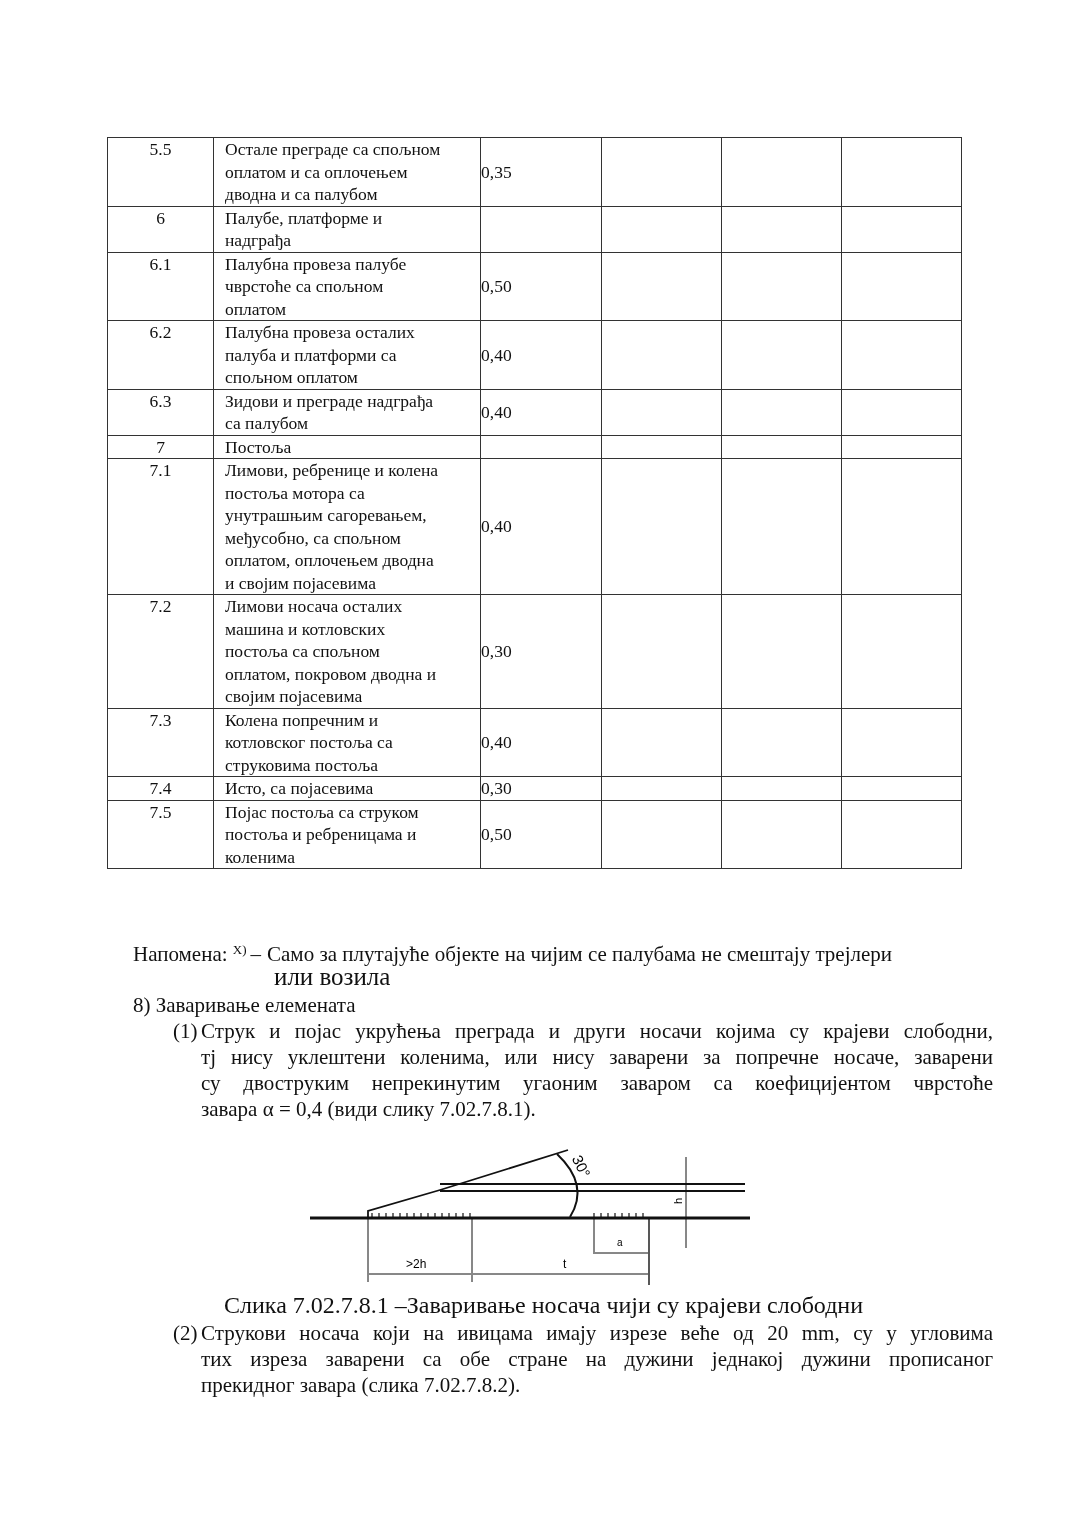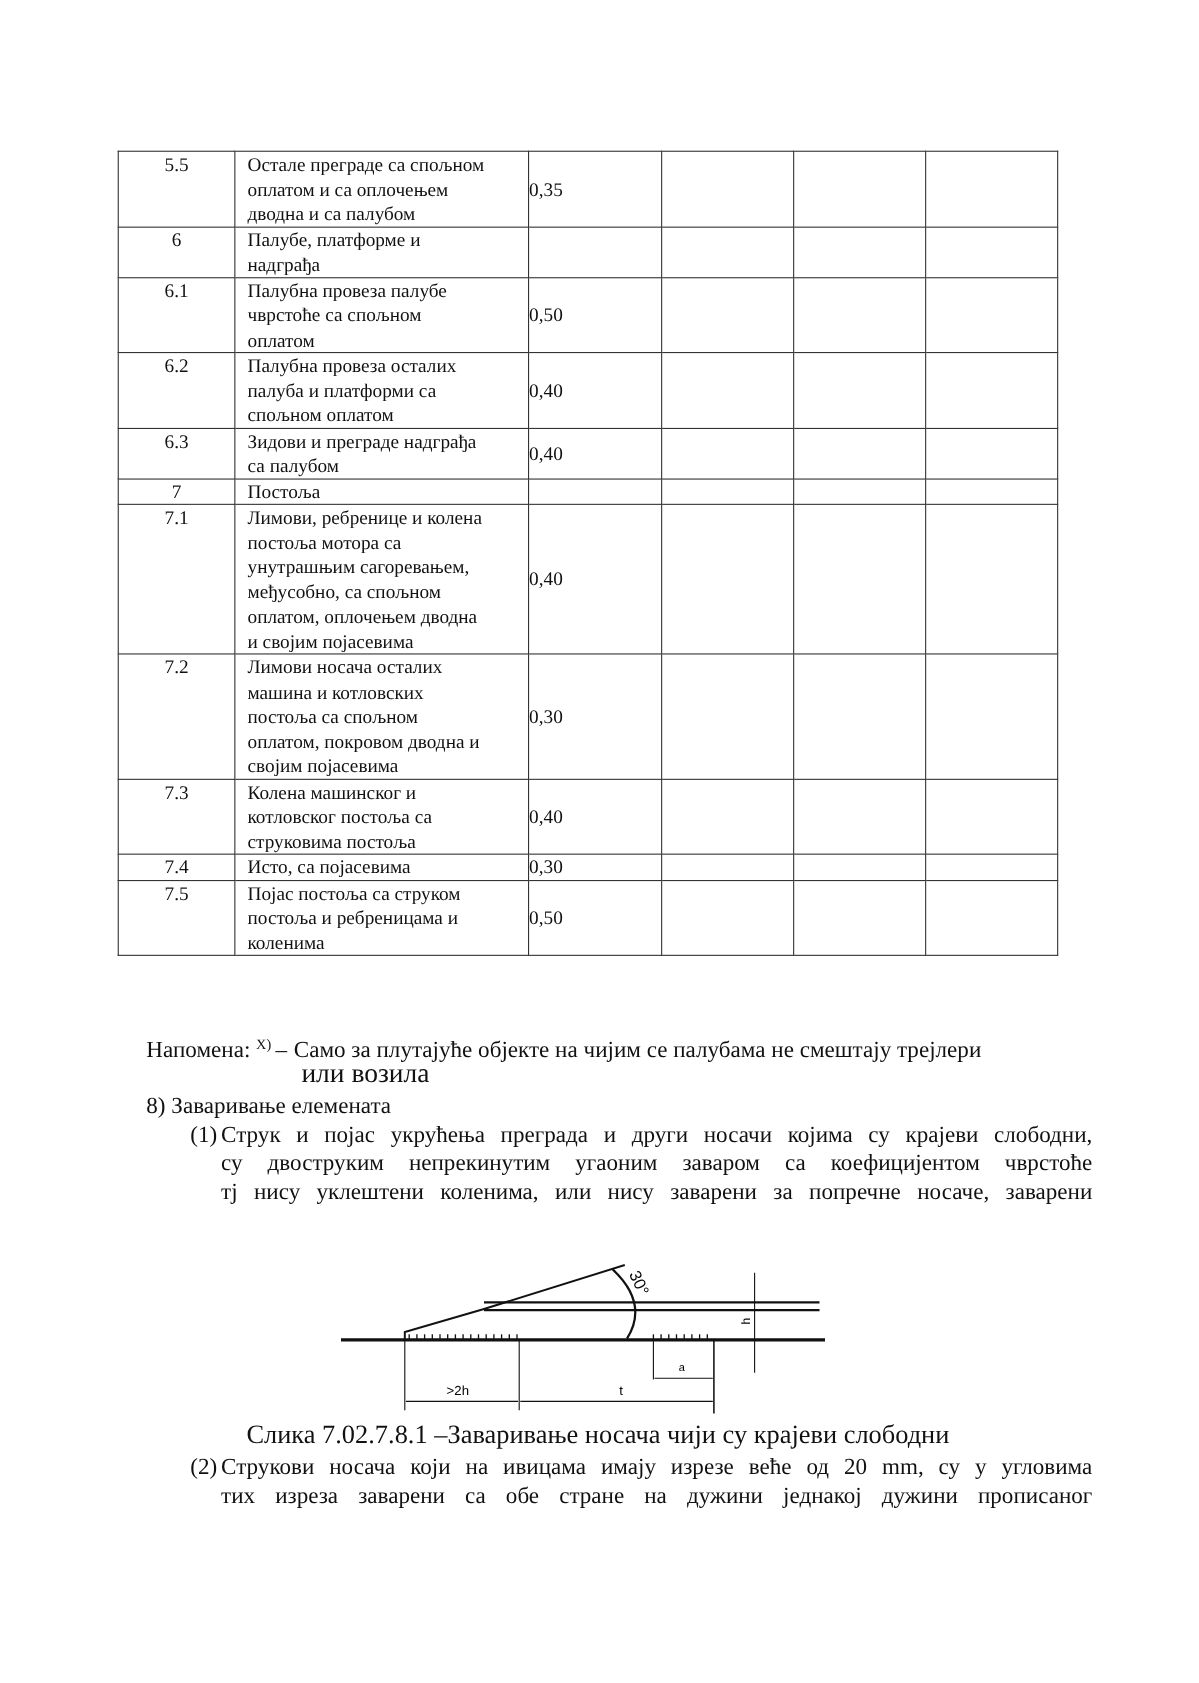--- a/index.html
+++ b/index.html
@@ -148,21 +148,21 @@
           <span class="cell-line">својим појасевима</span>
         </td>
         <td class="c-val">0,30</td>
         <td class="c-e"></td>
         <td class="c-e"></td>
         <td class="c-e"></td>
       </tr>
       <tr>
         <td class="c-num">7.3</td>
         <td class="c-desc">
-          <span class="cell-line">Колена машинског и</span>
+          <span class="cell-line">Колена попречним и</span>
           <span class="cell-line">котловског постоља са</span>
           <span class="cell-line">струковима постоља</span>
         </td>
         <td class="c-val">0,40</td>
         <td class="c-e"></td>
         <td class="c-e"></td>
         <td class="c-e"></td>
       </tr>
       <tr>
         <td class="c-num">7.4</td>
@@ -194,22 +194,23 @@
   <sup>X)</sup><span class="dash">–</span><span>Само за плутајуће објекте на чијим се палубама не смештају трејлери</span>
 </div>
 <div class="note-cont">или возила</div>
 
 <div class="heading8">8)  Заваривање елемената</div>
 
 <div class="para para1">
   <span class="pnum">(1)</span>
   <div class="pbody" id="p1body">
       <span class="pline">Струк и појас укрућења преграда и други носачи којима су крајеви слободни,</span>
+      <span class="pline">тј нису уклештени коленима, или нису заварени за попречне носаче, заварени</span>
       <span class="pline">су двоструким непрекинутим угаоним заваром са коефицијентом чврстоће</span>
-      <span class="pline">тј нису уклештени коленима, или нису заварени за попречне носаче, заварени</span>
+      <span class="pline last">завара α = 0,4 (види слику 7.02.7.8.1).</span>
     </div>
 </div>
 
 <div class="figure">
   <svg width="460" height="150" viewBox="0 0 460 150">
 
     <line x1="10" y1="78" x2="450" y2="78" stroke="#111" stroke-width="3"></line>
 
     <line x1="140" y1="44" x2="445" y2="44" stroke="#111" stroke-width="2.2"></line>
     <line x1="140" y1="51" x2="445" y2="51" stroke="#111" stroke-width="2.2"></line>
@@ -263,14 +264,15 @@
     <text x="317" y="106" font-size="10">a</text>
   </svg>
 </div>
 <div class="caption">Слика 7.02.7.8.1 –Заваривање носача чији су крајеви слободни</div>
 
 <div class="para para2">
   <span class="pnum">(2)</span>
   <div class="pbody" id="p2body">
       <span class="pline">Струкови носача који на ивицама имају изрезе веће од 20 mm, су у угловима</span>
       <span class="pline">тих изреза заварени са обе стране на дужини једнакој дужини прописаног</span>
+      <span class="pline last">прекидног завара (слика 7.02.7.8.2).</span>
     </div>
 </div>
 
 </body></html>

